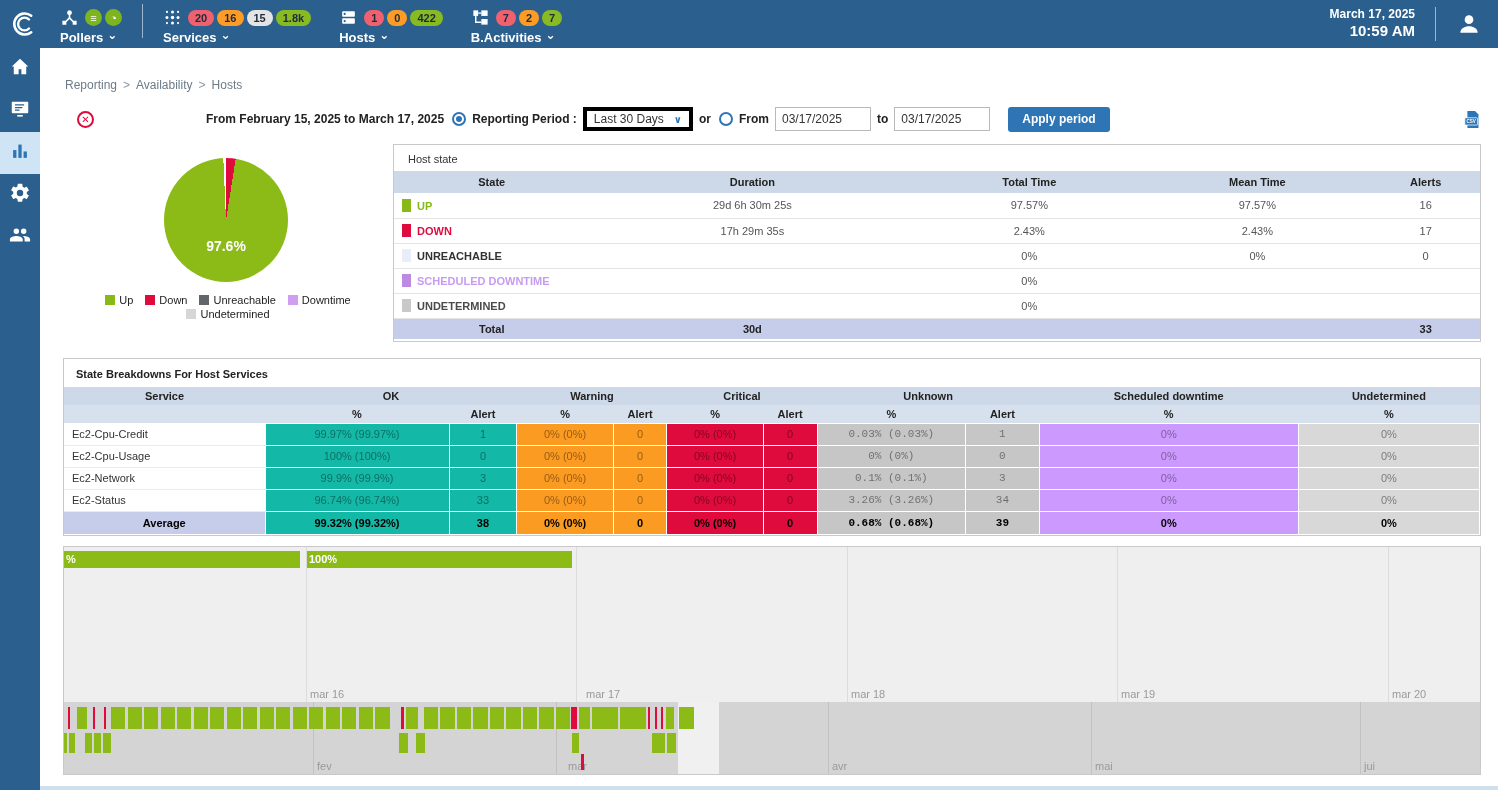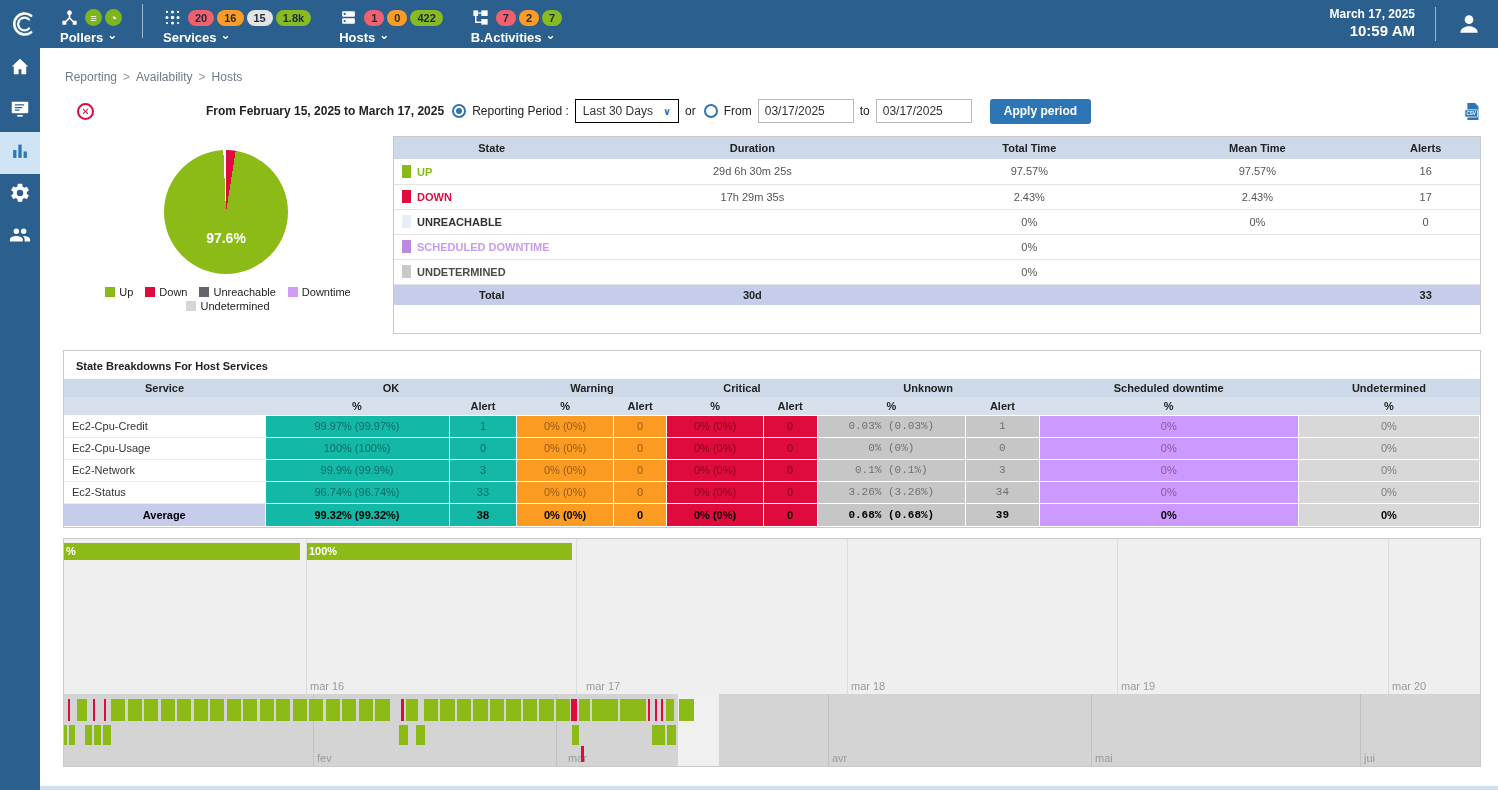--- a/index.html
+++ b/index.html
@@ -31,40 +31,40 @@
 
   
   .sidebar { position:absolute; top:48px; left:0; bottom:0; width:40px; background:#2a5f8e; z-index:4; }
   .side-item { width:40px; height:42px; display:flex; align-items:center; justify-content:center; cursor:pointer; }
   .side-item svg { width:22px; height:22px; color:#fff; }
   .side-item.active { background:#cfe4f5; }
   .side-item.active svg { color:#2e75b6; }
 
   
   .content { position:absolute; top:48px; left:40px; width:1458px; height:742px; background:#fff;
-    padding:8px 17px 0 23px; }
+    padding:16px 17px 0 23px; }
   .breadcrumb { padding:14px 0 8px 2px; font-size:12px; color:#6d7b88; display:flex; gap:6px; }
   .crumb { cursor:pointer; }
   .crumb-sep { color:#8a97a3; }
 
   
   .filter-row { display:flex; align-items:center; height:30px; margin-top:4px; font-size:12px; }
   .host-select { width:192px; height:26px; border:1px solid #b9b9b9; border-radius:2px; background:#fff;
     display:flex; align-items:center; justify-content:space-between; padding:0 8px 0 10px; cursor:pointer; }
   .host-select .val { font-weight:bold; color:#222; font-size:12px; }
   .host-select .caret { color:#8a8a8a; font-size:10px; }
   .red-x { margin-left:14px; width:17px; height:17px; border:2px solid #e00b3d; border-radius:50%;
     color:#e00b3d; font-size:10px; font-weight:bold; display:flex; align-items:center; justify-content:center; cursor:pointer; }
   .period-text { margin-left:112px; font-weight:bold; color:#222; }
   .radio { width:14px; height:14px; border:2px solid #2e75b6; border-radius:50%; display:inline-flex;
     align-items:center; justify-content:center; margin-left:8px; cursor:pointer; background:#fff; flex:none; }
   .radio .dot { width:6px; height:6px; border-radius:50%; background:#2e75b6; display:none; }
   .radio.checked .dot { display:block; }
-  .lbl-b { font-weight:normal; color:#222; margin-left:6px; }
-  .mini-select { margin-left:6px; height:24px; border:1px solid #000000; background:#fff; display:flex;
+  .lbl-b { font-weight:bold; color:#222; margin-left:6px; }
+  .mini-select { margin-left:6px; height:24px; border:4px solid #000000; background:#fff; display:flex;
     align-items:center; gap:10px; padding:0 7px; cursor:pointer;text-align:right; }
   .mini-select .caret { color:#2e75b6; font-size:10px; font-weight:bold; }
   .date-input { margin-left:6px; width:96px; height:24px; border:1px solid #b9b9b9; font-size:12px;
     padding:0 6px; color:#333; font-family:inherit; }
   .apply-btn { margin-left:18px; height:25px; background:#2e75b6; color:#fff; border:none; border-radius:3px;
     font-weight:bold; font-size:12px; padding:0 14px; cursor:pointer; font-family:inherit; }
   .csv-btn { margin-left:auto; cursor:pointer; display:flex; }
   .csv-btn svg { width:17px; height:19px; }
 
   
@@ -339,20 +339,21 @@
             <div class="legend-row">
               <span class="legend-item">
                 <span class="legend-sq" style="background: rgb(214, 214, 214);"></span>
                 <span>Undetermined</span>
               </span>
             </div>
           </div>
       </div>
 
       <div class="panel hs-panel">
+        <div class="panel-title">Host state</div>
         <table class="hs-table">
           <colgroup>
               <col style="width:18%">
               <col style="width:30%">
               <col style="width:21%">
               <col style="width:21%">
               <col style="width:10%">
             </colgroup>
           <thead id="hs-head">
               <tr>

